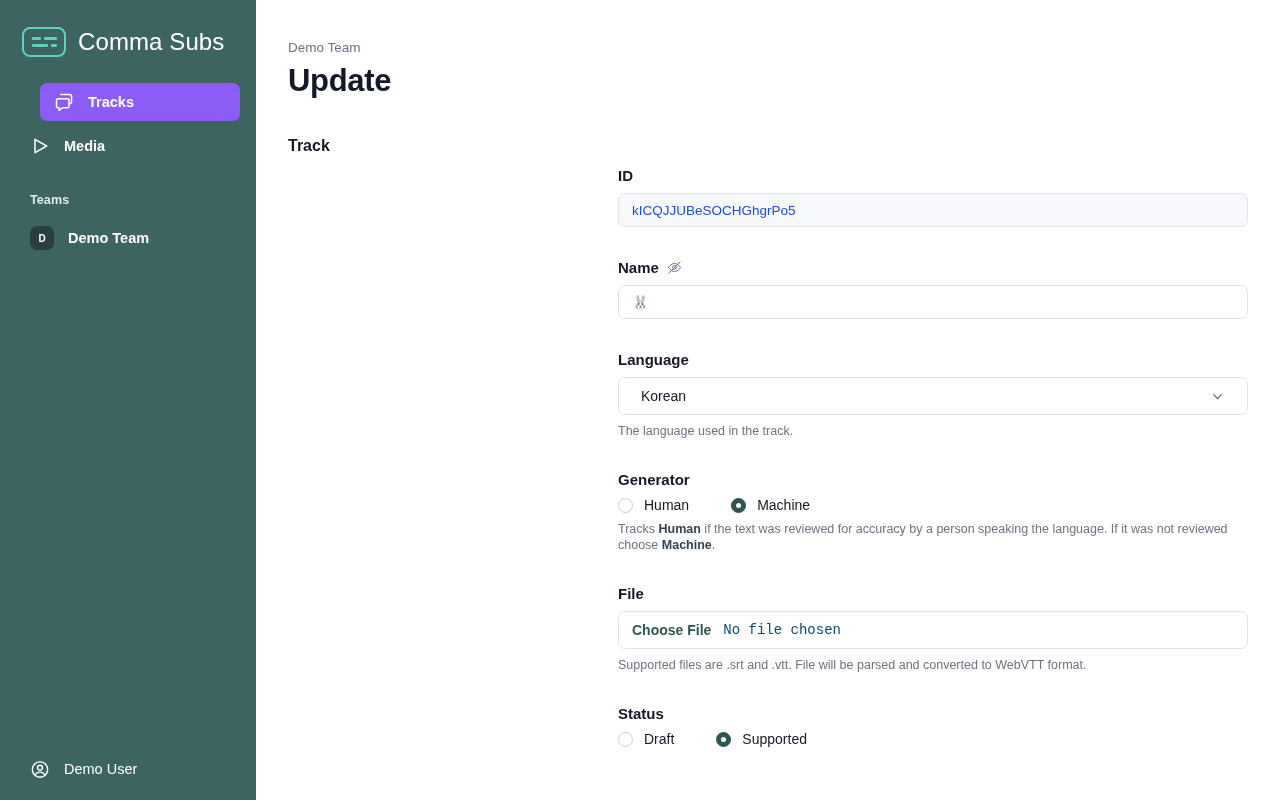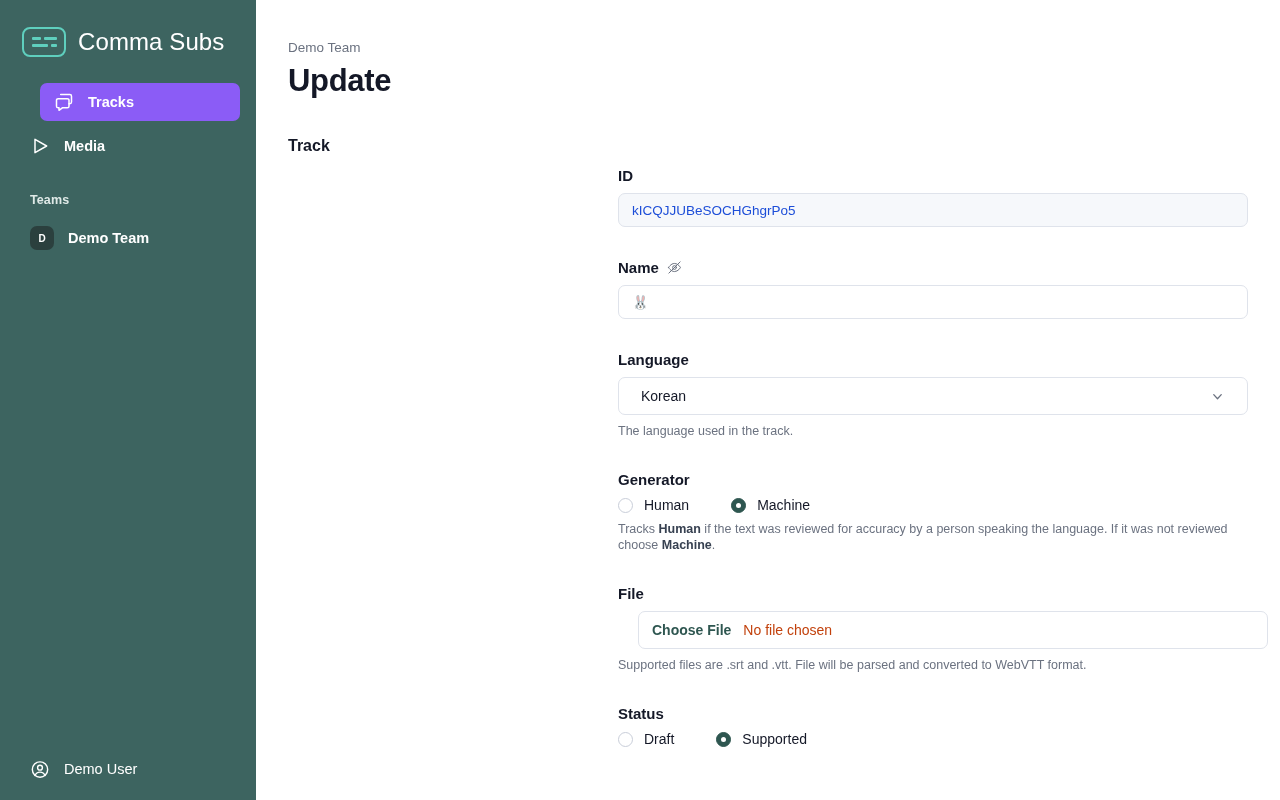--- a/index.html
+++ b/index.html
@@ -289,31 +289,31 @@
   .file-input {
     width: 100%;
     height: 38px;
     border: 1px solid #dfe3eb;
     border-radius: 7px;
     background: #ffffff;
     display: flex;
     align-items: center;
     padding: 0 13px;
     gap: 12px;
-    margin-left: 20px;
   }
   .file-button {
     color: #2e5650;
     font-size: 14px;
     font-weight: 700;
     cursor: pointer;
   }
   .file-status {
-    color: #c2410c;
+    color: #0c4a6e;
     font-size: 14px;
+    font-family: Liberation Mono, monospace;
   }
 </style>
 </head>
 <body>
 
 <div class="app">
 
   <aside class="sidebar">
 
     <div class="brand">

